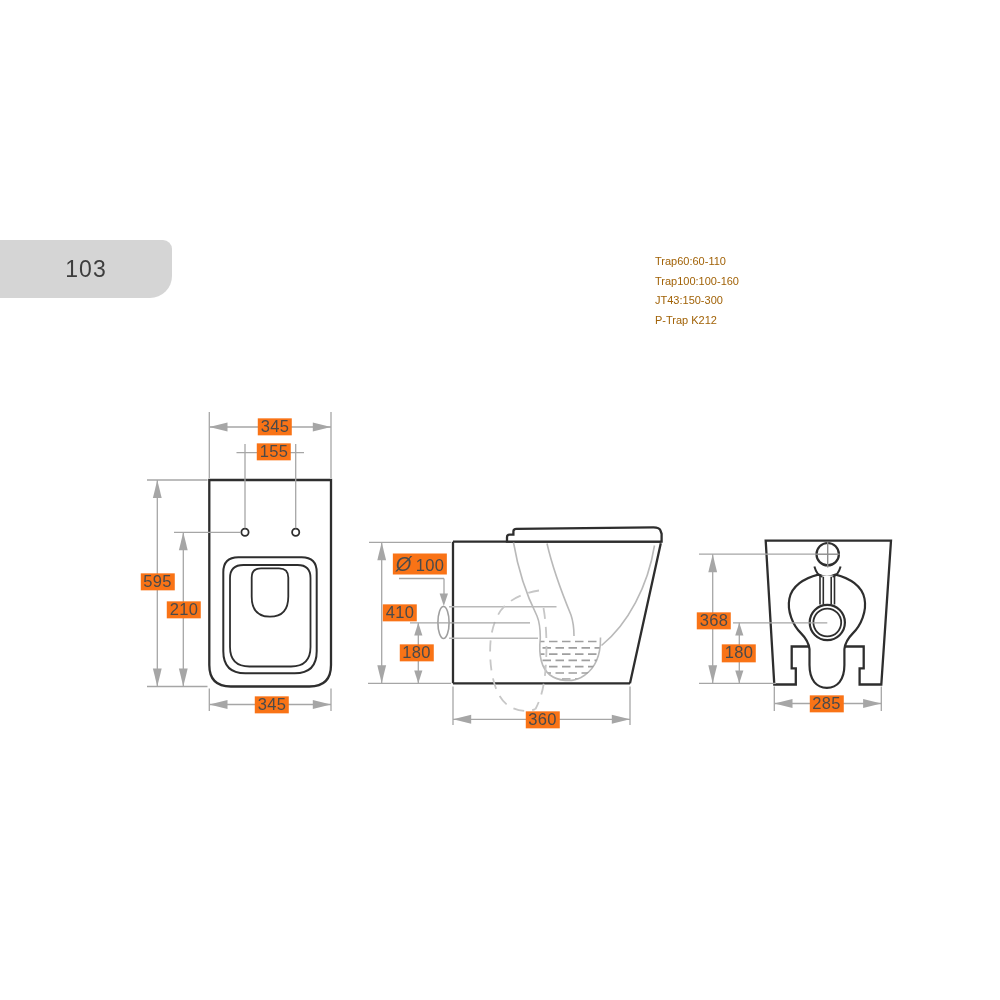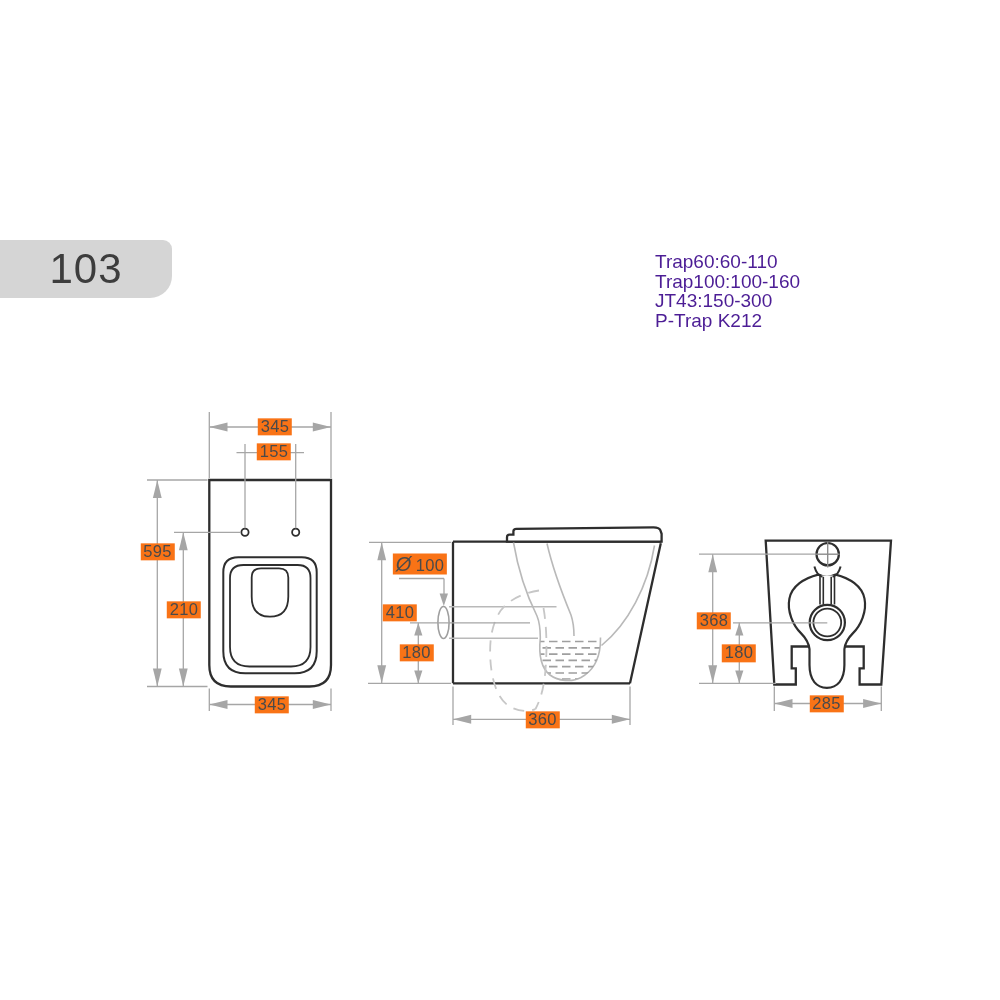--- a/index.html
+++ b/index.html
@@ -1,21 +1,21 @@
 <!DOCTYPE html>
 <html><head>
 <meta charset="utf-8">
 <style>
   html,body{margin:0;padding:0;background:#ffffff;}
   .stage{position:relative;width:1000px;height:1000px;background:#ffffff;overflow:hidden;
          font-family:"Liberation Sans",sans-serif;}
   .badge{position:absolute;left:0;top:240px;width:172px;height:58px;background:#d5d5d5;
          border-radius:0 9px 22px 0;display:flex;align-items:center;justify-content:center;}
-  .badge span{font-size:42px;color:#3d3d3d;letter-spacing:1px;}
-  .trap-info{position:absolute;left:655px;top:252px;font-size:19px;line-height:19.6px;color:#4c1d95;}
+  .badge span{font-size:23px;color:#3d3d3d;letter-spacing:1px;}
+  .trap-info{position:absolute;left:655px;top:252px;font-size:11px;line-height:19.6px;color:#a16207;}
   .drawing-svg{position:absolute;left:0;top:0;}
   .dim{position:absolute;transform:translate(-50%,-50%);font-size:16.5px;color:#4a4a4a;
        background:#f97316;padding:0 3px;line-height:1.05;white-space:nowrap;letter-spacing:.3px;}
   .dim .phi{font-size:20px;font-style:italic;margin-right:4px;}
 </style>
 </head>
 <body>
 
 <div class="stage">
 
@@ -153,21 +153,21 @@
       <polygon points="739.3,622.8 735.2,635.5 743.4,635.5"></polygon>
         <polygon points="739.3,683.3 735.2,670.6 743.4,670.6"></polygon>
       <polygon points="774.3,703.5 792.5,699 792.5,708"></polygon>
         <polygon points="881.3,703.5 863.1,699 863.1,708"></polygon>
       <polygon points="443.8,606 439.6,593.5 448,593.5"></polygon>
     </g>
   </svg>
 
   <div class="dim" style="left:275px;top:427px">345</div>
   <div class="dim" style="left:274px;top:452px">155</div>
-  <div class="dim" style="left:157.5px;top:552px">595</div>
+  <div class="dim" style="left:157.5px;top:582px">595</div>
   <div class="dim" style="left:184px;top:610px">210</div>
   <div class="dim" style="left:272px;top:704.5px">345</div>
 
   <div class="dim" style="left:420px;top:564px">
     <span class="phi">Ø</span><span>100</span>
   </div>
   <div class="dim" style="left:400px;top:613px">410</div>
   <div class="dim" style="left:416.5px;top:652.5px">180</div>
   <div class="dim" style="left:542.5px;top:719.5px">360</div>
 

